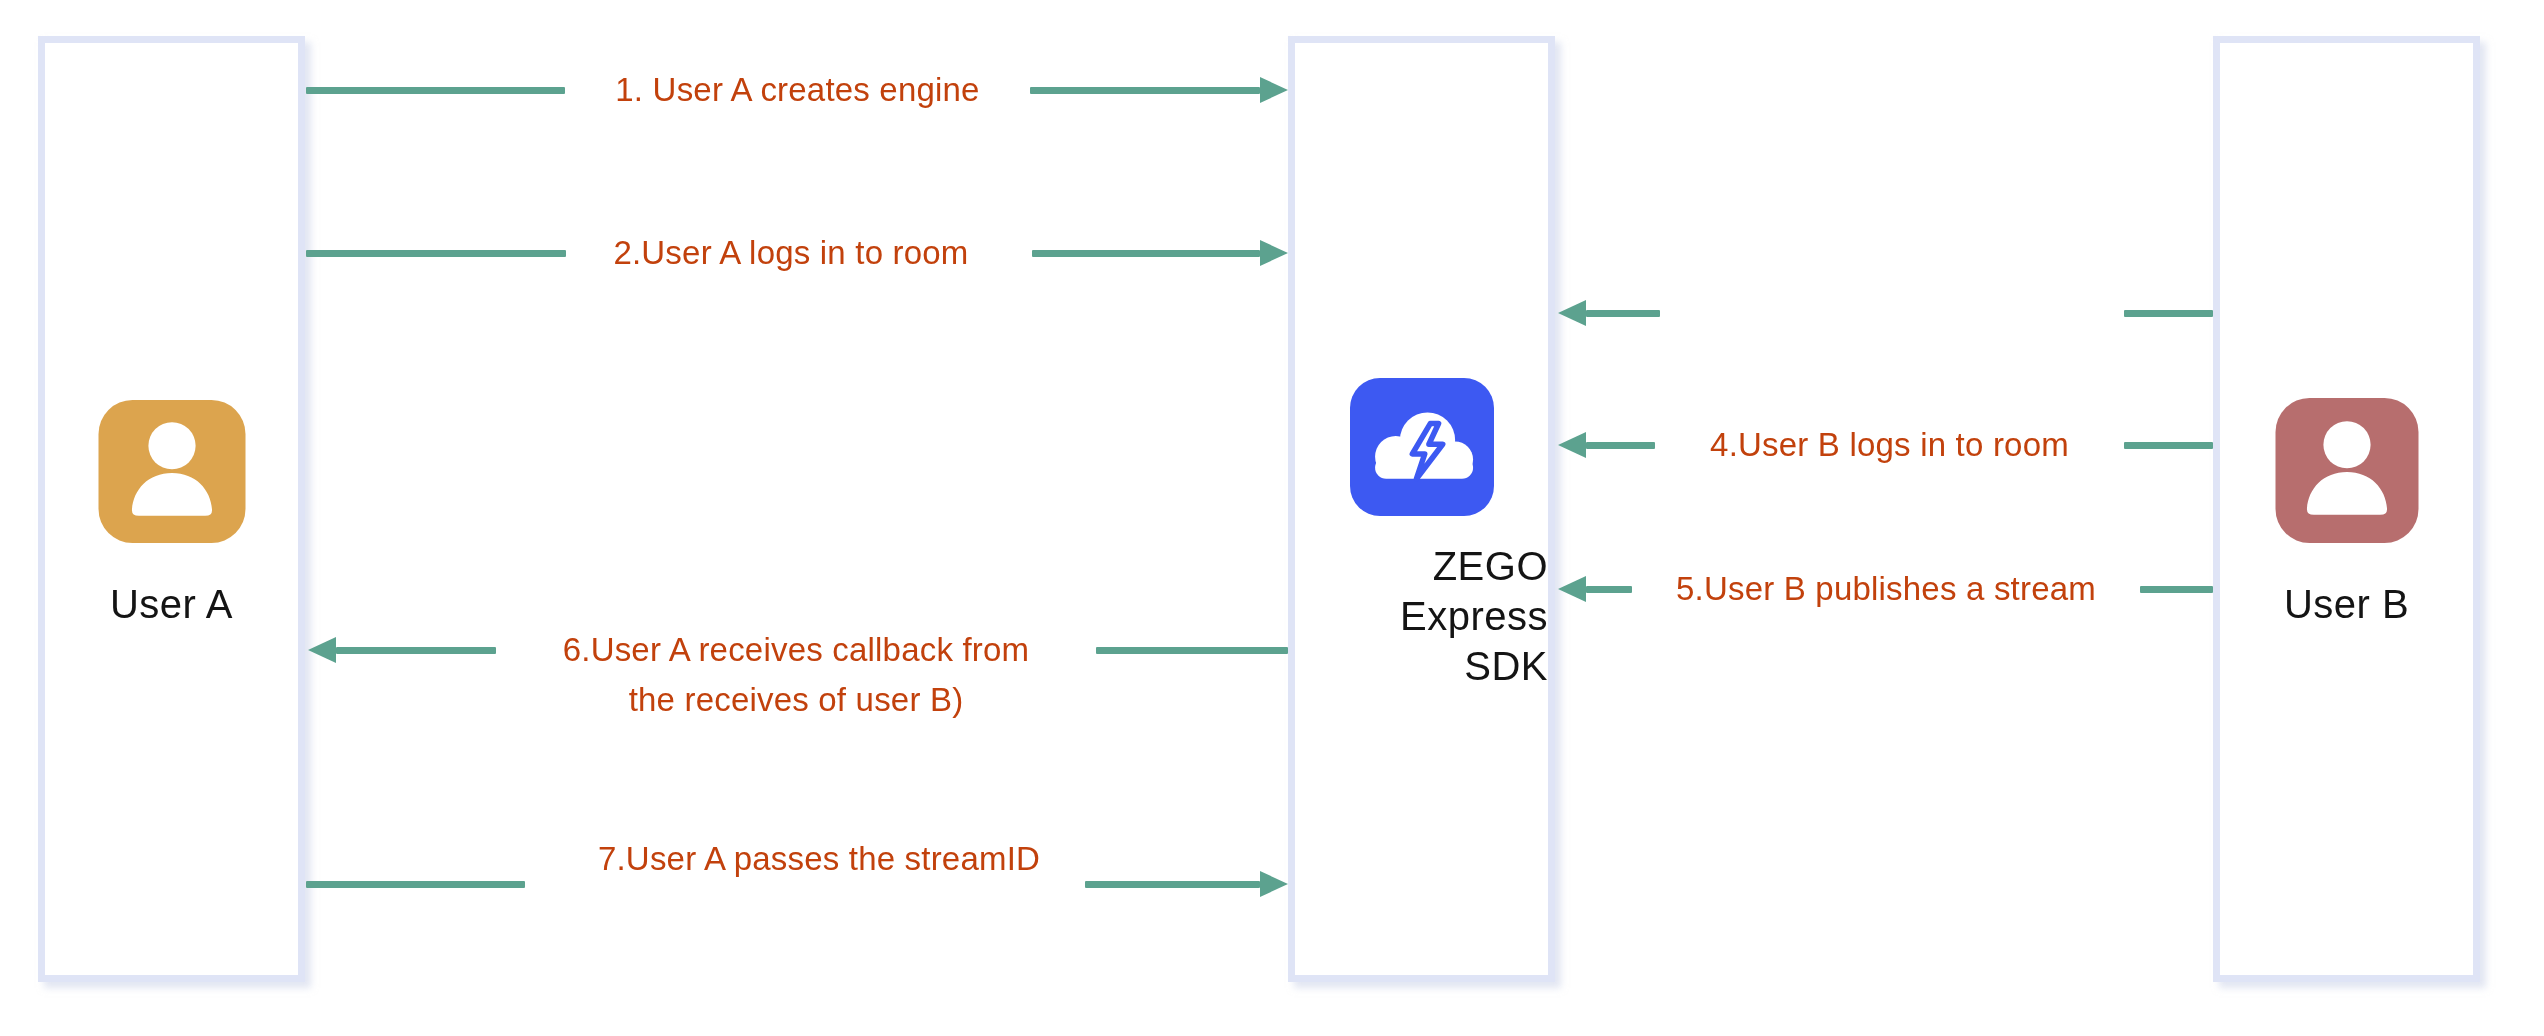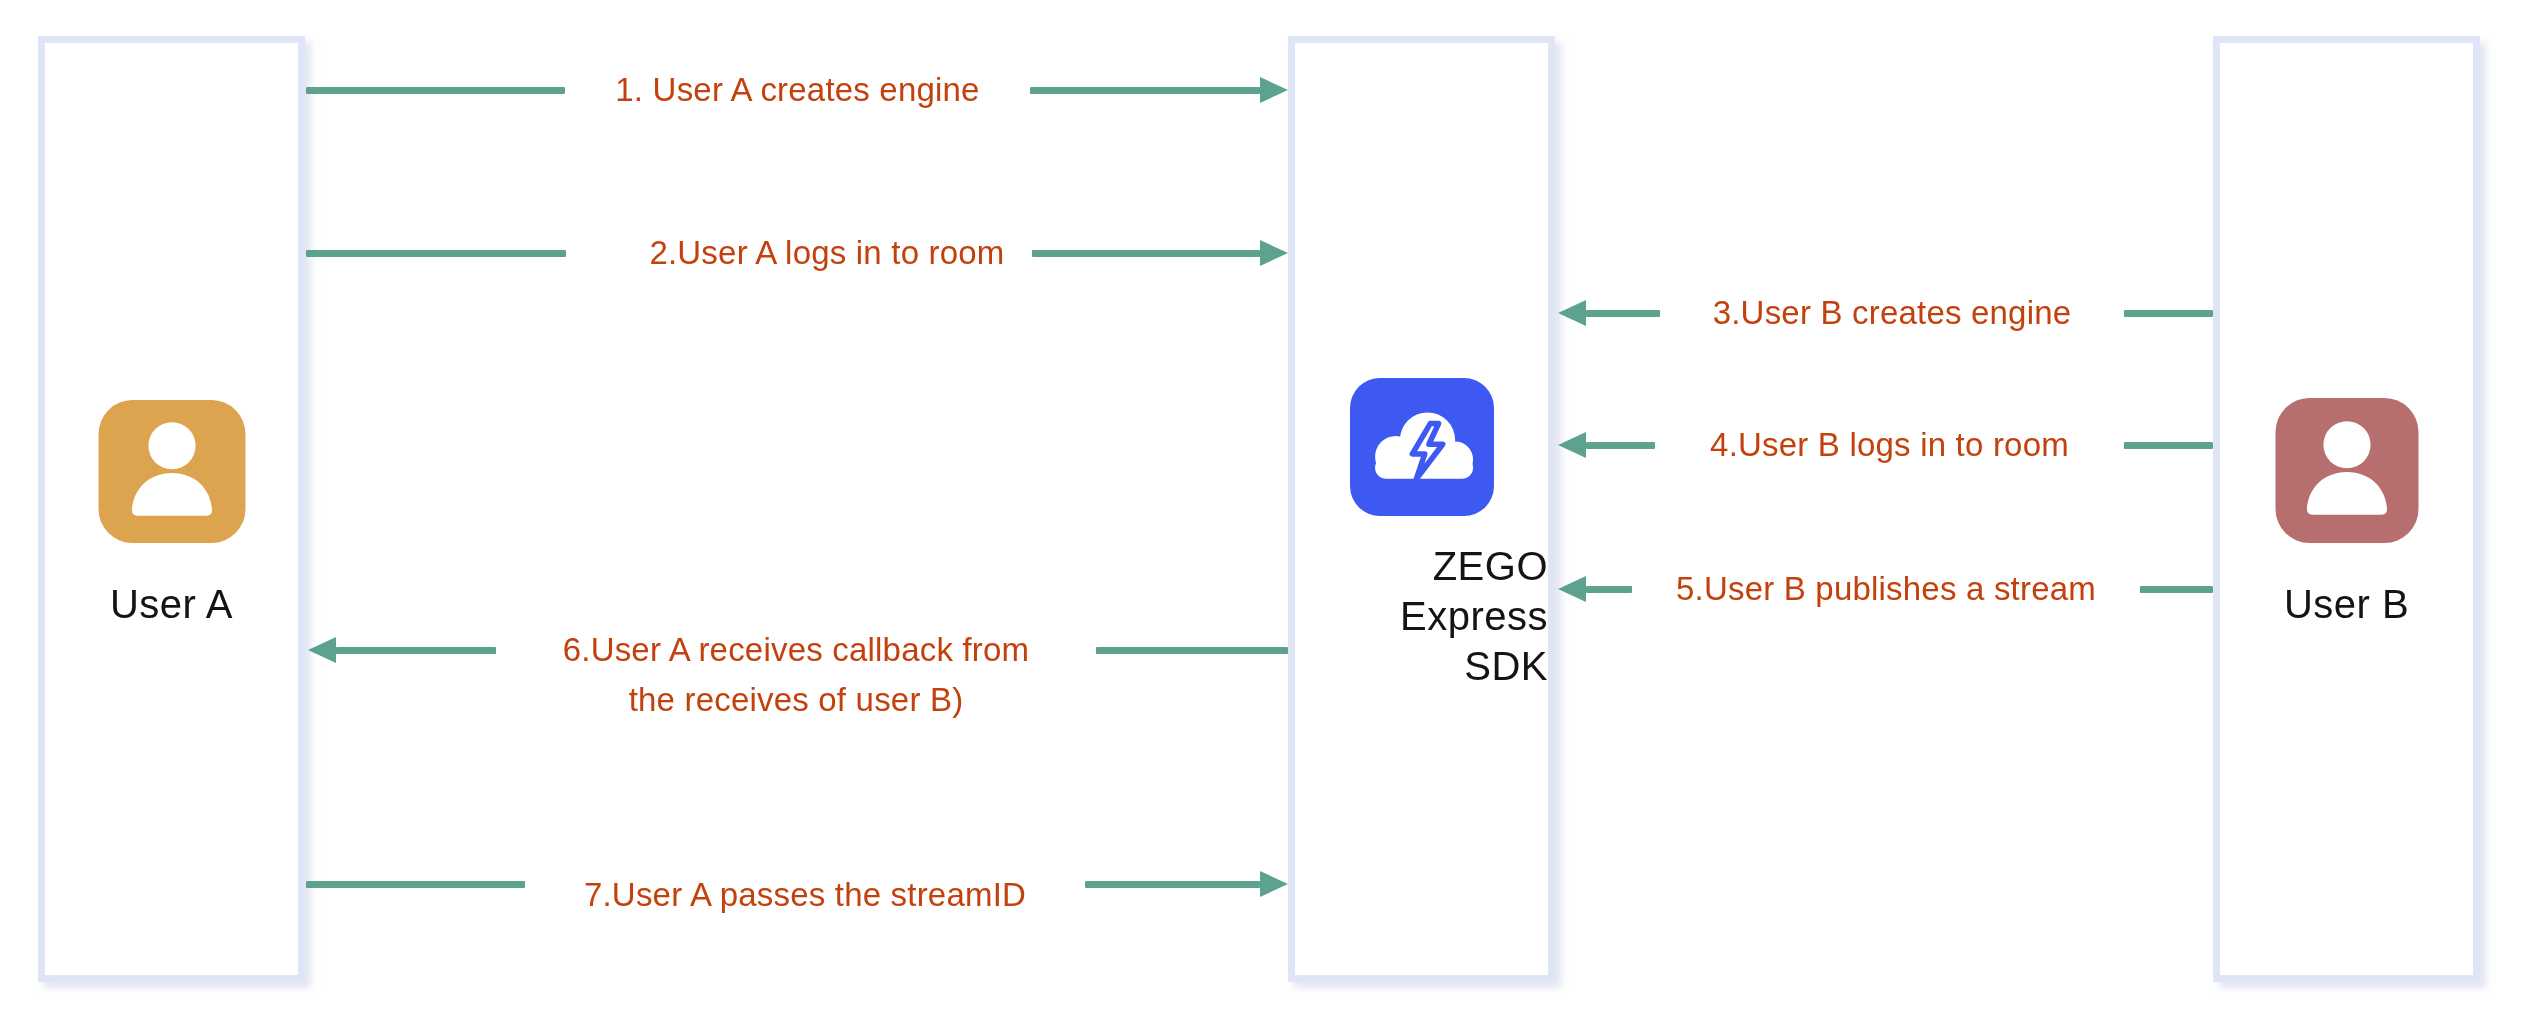--- a/index.html
+++ b/index.html
@@ -110,27 +110,26 @@
     </div>
     <div class="actor-name">User B</div>
   </div>
 
   <div class="seg" style="left:306px;top:87px;width:259px;"></div>
   <div class="arrow-label" style="left:565px;top:65px;width:465px;">1. User A creates engine</div>
   <div class="seg" style="left:1030px;top:87px;width:230px;"></div>
   <div class="head head-right" style="left:1260px;top:77px;"></div>
 
   <div class="seg" style="left:306px;top:250px;width:260px;"></div>
-  <div class="arrow-label" style="left:594px;top:228px;width:466px;">2.User A logs in to room</div>
+  <div class="arrow-label" style="left:558px;top:228px;width:466px;">2.User A logs in to room</div>
   <div class="seg" style="left:1032px;top:250px;width:228px;"></div>
   <div class="head head-right" style="left:1260px;top:240px;"></div>
 
   <div class="head head-left" style="left:1558px;top:300px;"></div>
   <div class="seg" style="left:1586px;top:310px;width:74px;"></div>
-  <div class="arrow-label" style="left:1660px;top:288px;width:464px;">3.User B creates engine</div>
   <div class="seg" style="left:2124px;top:310px;width:89px;"></div>
 
   <div class="head head-left" style="left:1558px;top:432px;"></div>
   <div class="seg" style="left:1586px;top:442px;width:69px;"></div>
   <div class="arrow-label" style="left:1655px;top:420px;width:469px;">4.User B logs in to room</div>
   <div class="seg" style="left:2124px;top:442px;width:89px;"></div>
 
   <div class="head head-left" style="left:1558px;top:576px;"></div>
   <div class="seg" style="left:1586px;top:586px;width:46px;"></div>
   <div class="arrow-label" style="left:1632px;top:564px;width:508px;">5.User B publishes a stream</div>
@@ -138,19 +137,19 @@
 
   <div class="head head-left" style="left:308px;top:637px;"></div>
   <div class="seg" style="left:336px;top:647px;width:160px;"></div>
   <div class="arrow-label" style="left:496px;top:625px;width:600px;">
     <div>6.User A receives callback from</div>
     <div>the receives of user B)</div>
   </div>
   <div class="seg" style="left:1096px;top:647px;width:192px;"></div>
 
   <div class="seg" style="left:306px;top:881px;width:219px;"></div>
-  <div class="arrow-label" style="left:525px;top:834px;width:560px;margin-top:36px;">
+  <div class="arrow-label" style="left:539px;top:834px;width:560px;">
     <div>7.User A passes the streamID</div>
   </div>
   <div class="seg" style="left:1085px;top:881px;width:175px;"></div>
   <div class="head head-right" style="left:1260px;top:871px;"></div>
 
 </div>
 
 </body></html>

